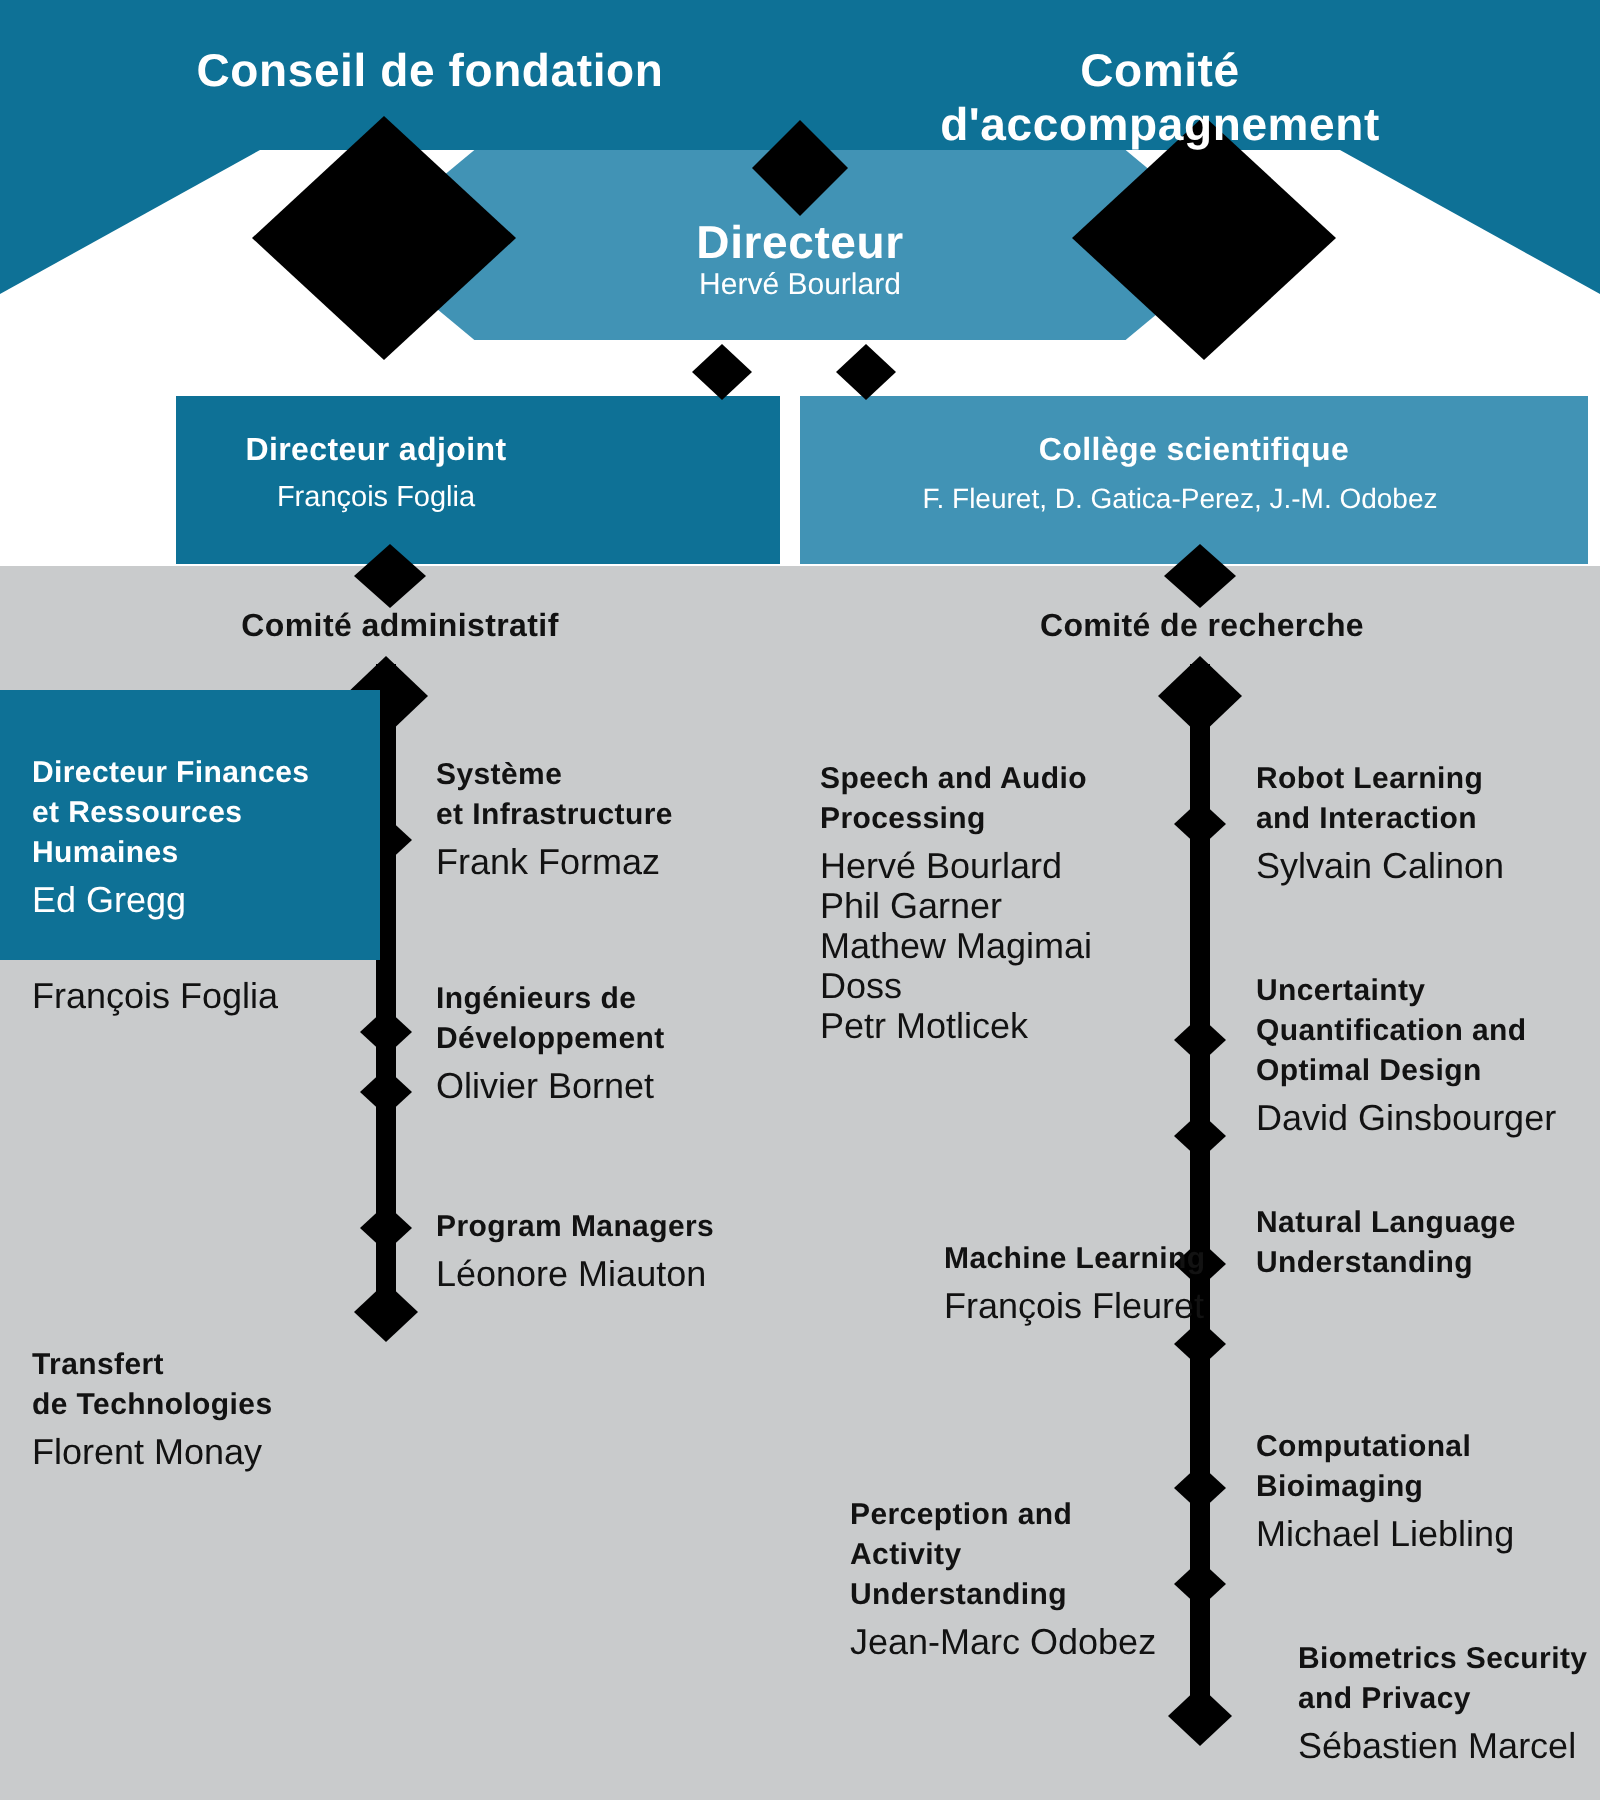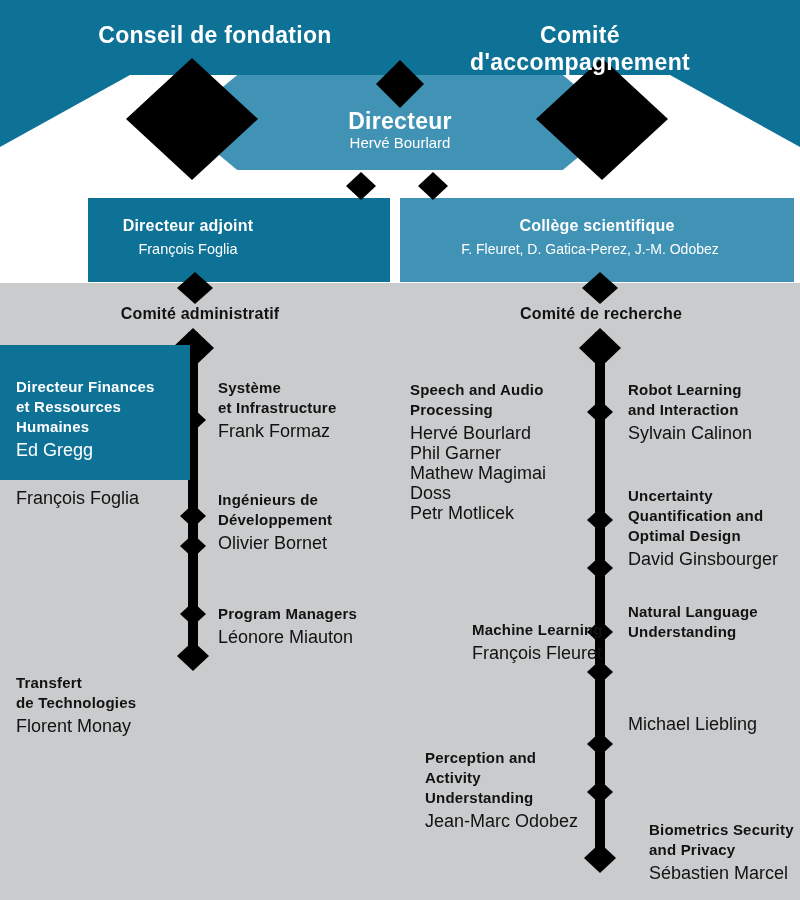--- a/index.html
+++ b/index.html
@@ -158,20 +158,22 @@
     <div class="ttl">Uncertainty
 Quantification and
 Optimal Design</div>
     <div class="nm">David Ginsbourger</div>
   </div>
   <div class="item" style="left:628px;top:602px;width:170px;">
     <div class="ttl">Natural Language
 Understanding</div>
   </div>
   <div class="item" style="left:628px;top:714px;width:170px;">
+    <div class="ttl">Computational
+Bioimaging</div>
     <div class="nm">Michael Liebling</div>
   </div>
   <div class="item" style="left:649px;top:820px;width:170px;">
     <div class="ttl">Biometrics Security
 and Privacy</div>
     <div class="nm">Sébastien Marcel</div>
   </div>
 
 </div>
 

